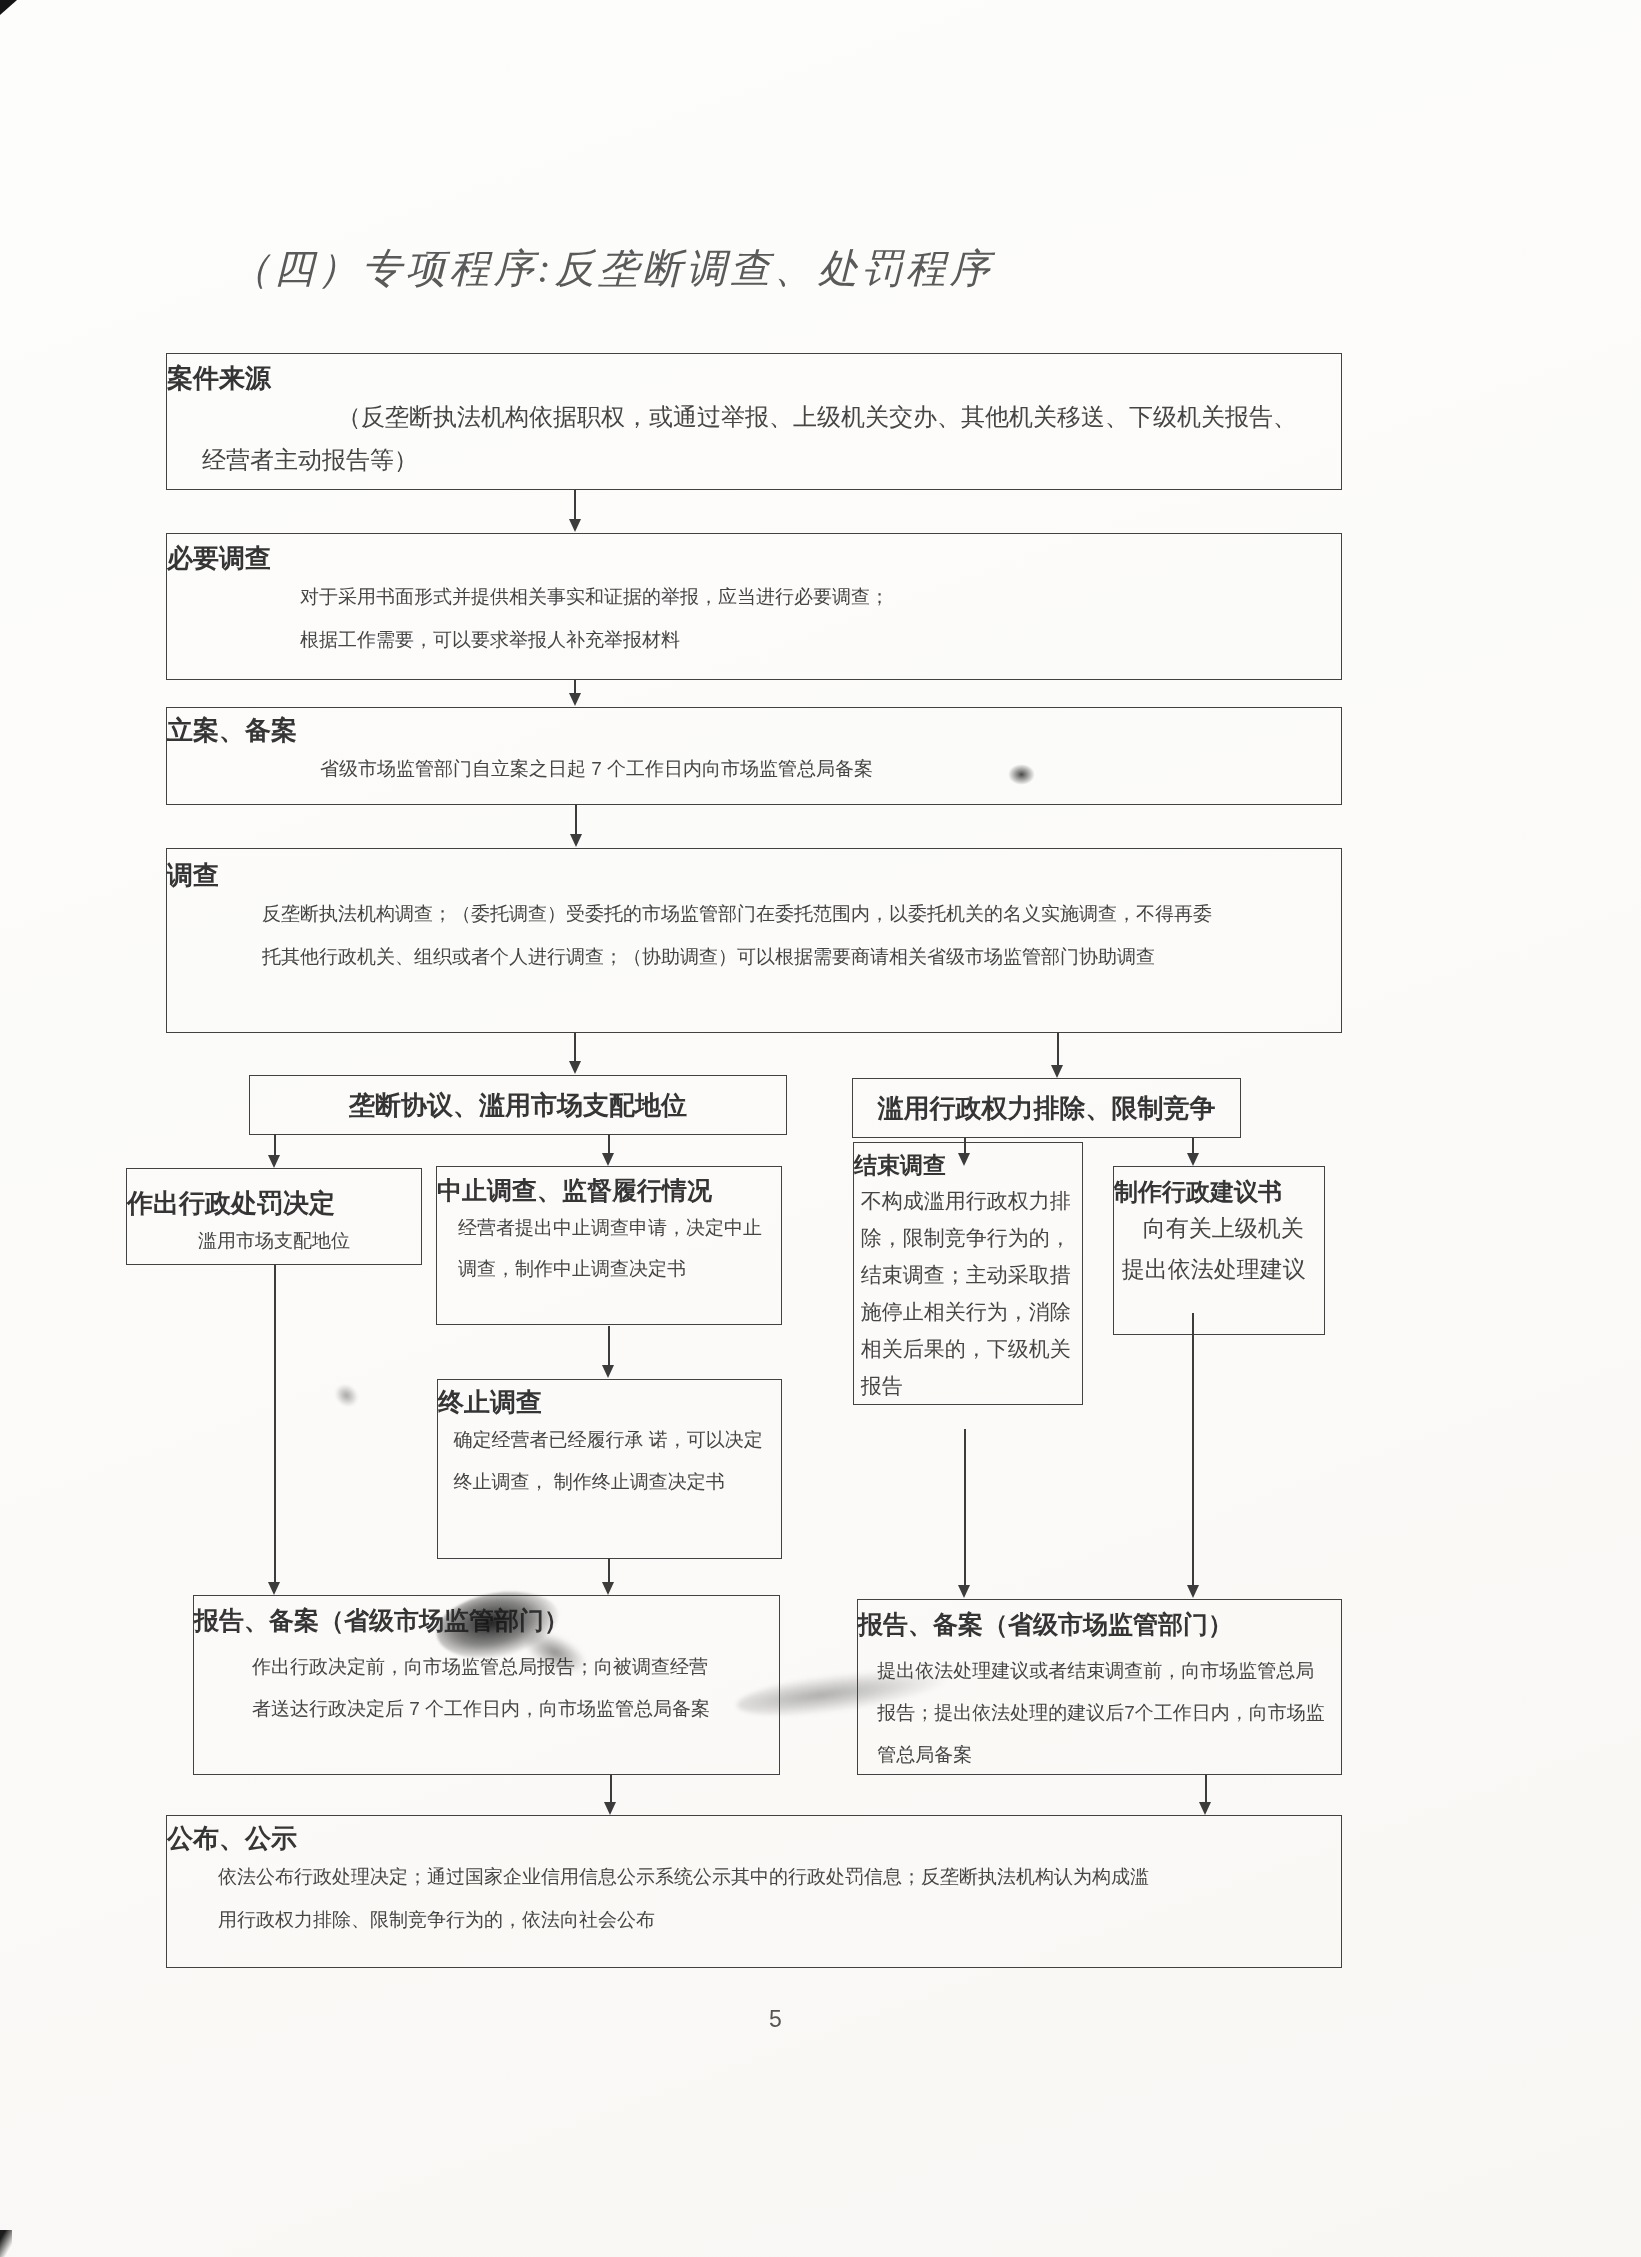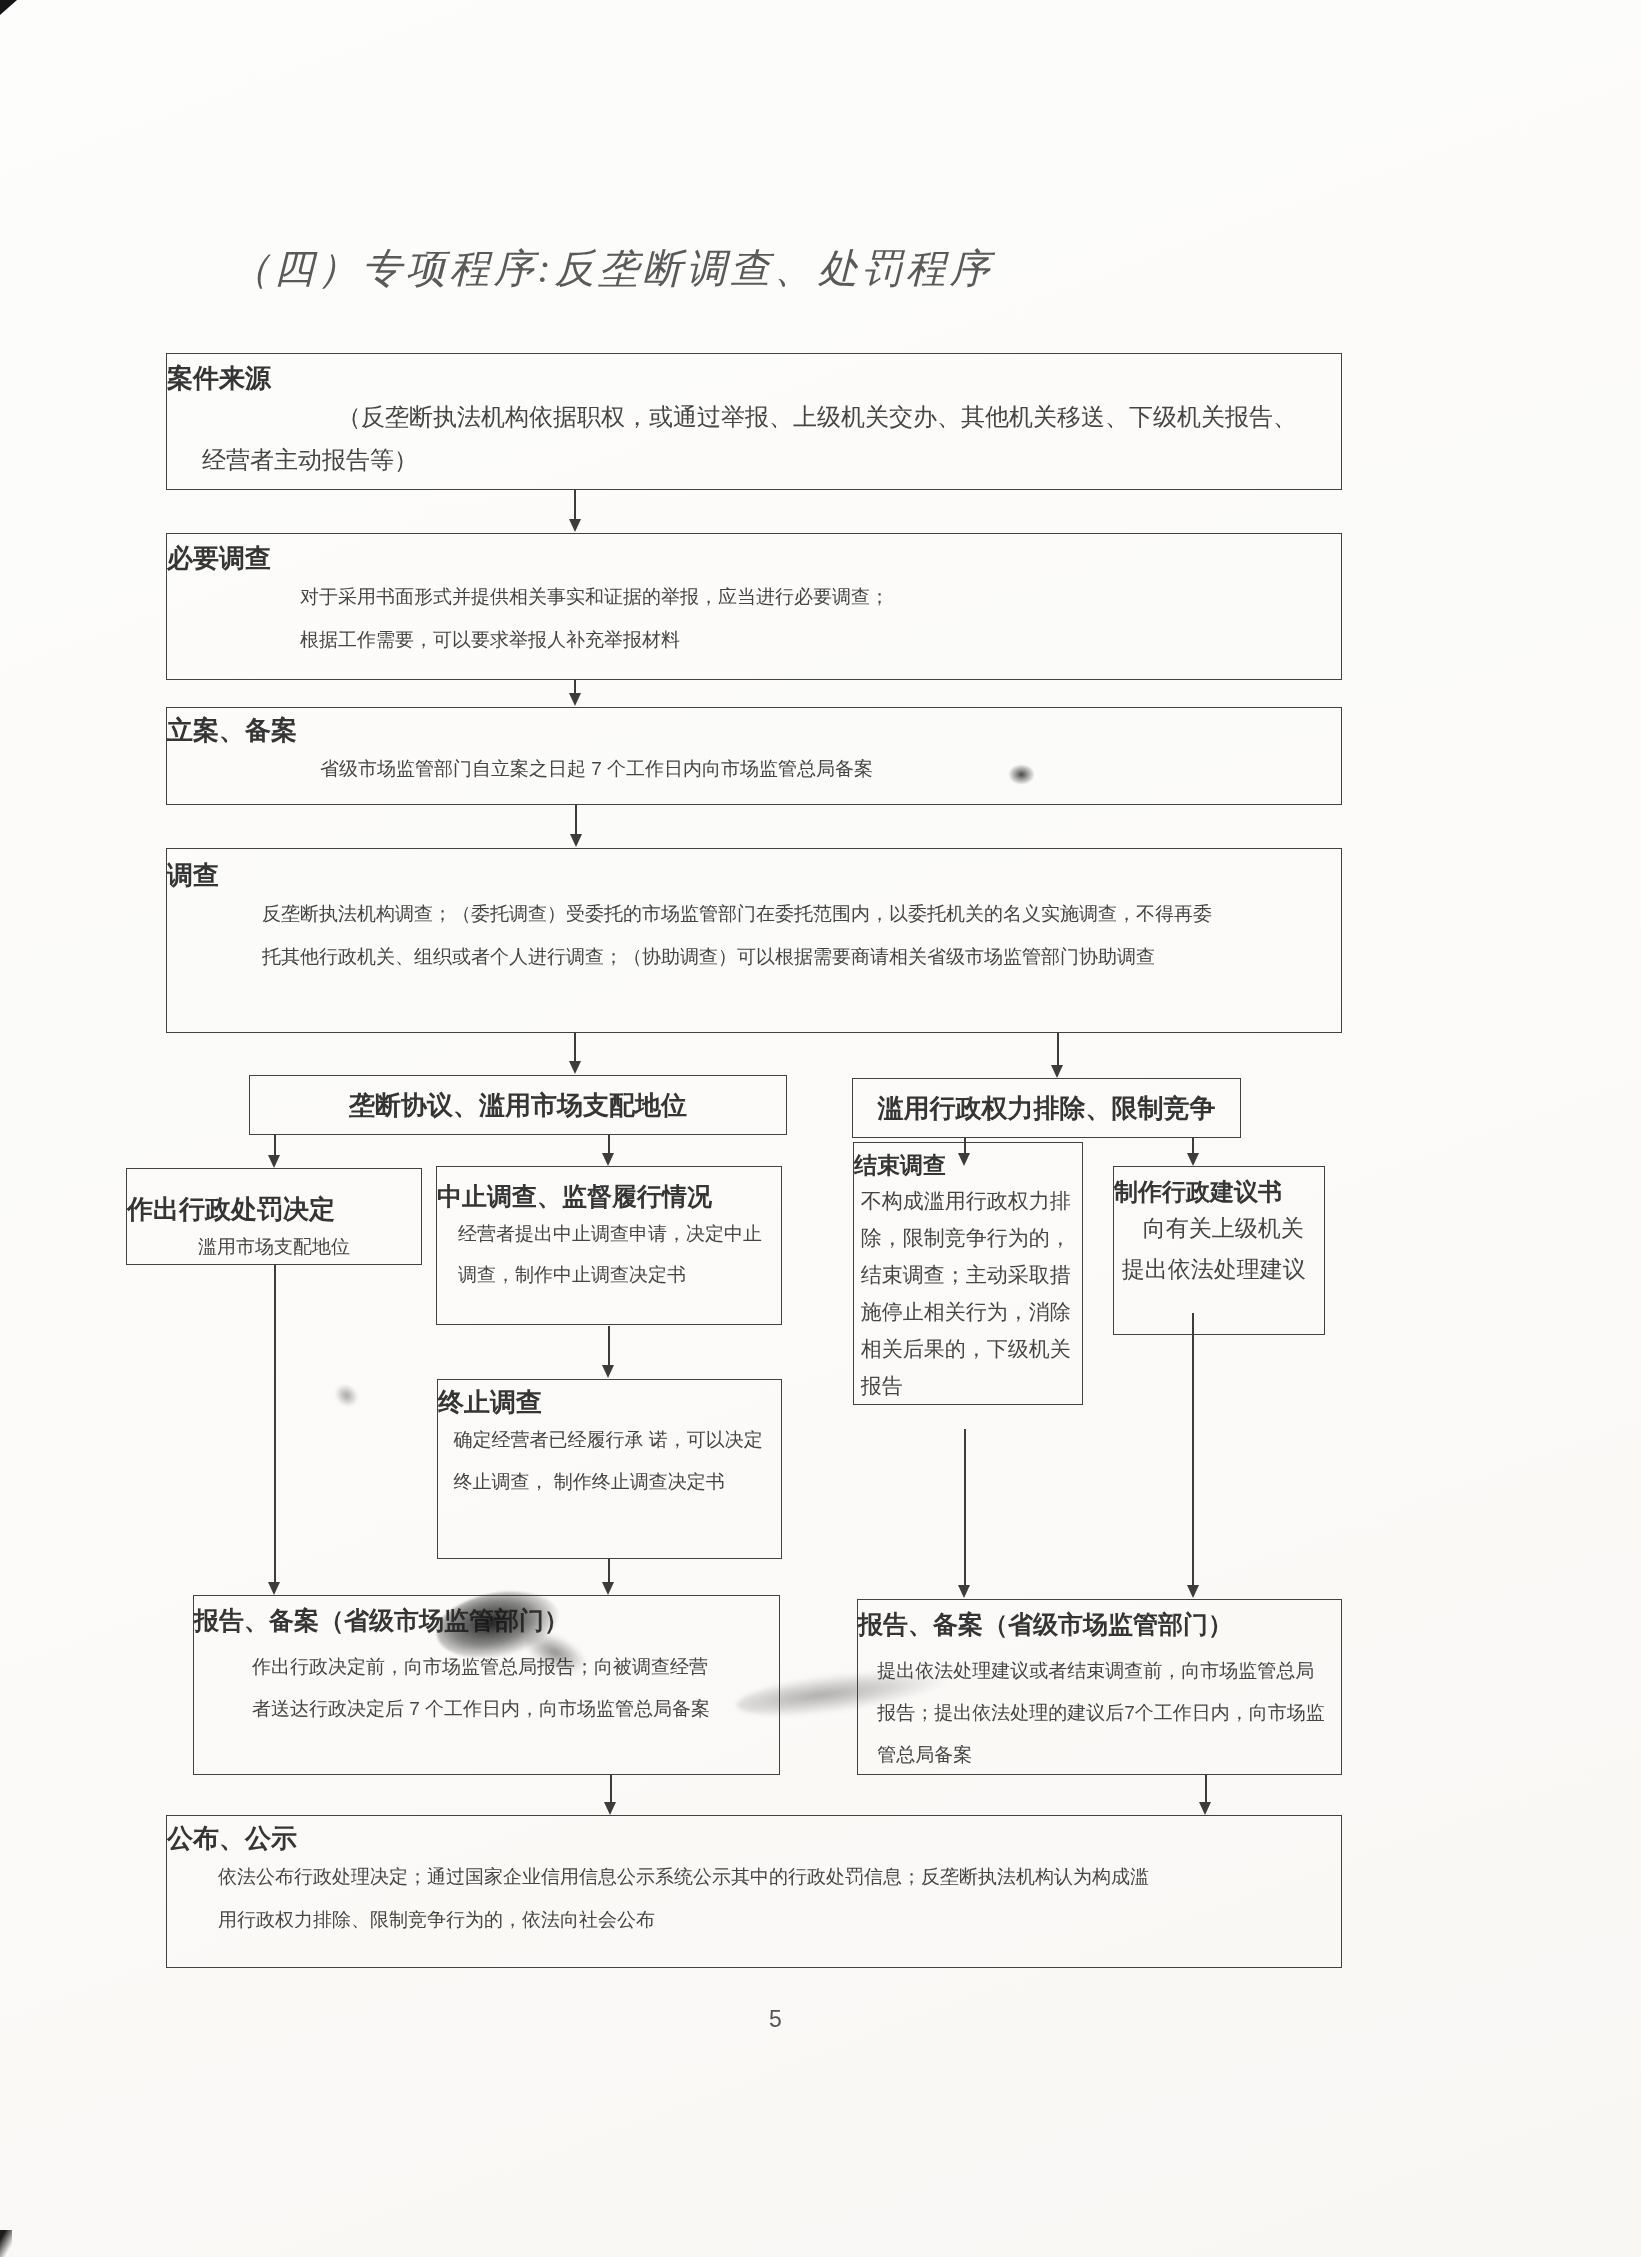--- a/index.html
+++ b/index.html
@@ -68,26 +68,26 @@
 
   <div class="fbox hdr" style="left:249px;top:1075px;width:538px;height:60px">
     <span>垄断协议、滥用市场支配地位</span>
   </div>
 
   <div class="fbox hdr" style="left:852px;top:1078px;width:389px;height:60px">
     <span>滥用行政权力排除、限制竞争</span>
   </div>
 
   <div class="fbox" style="left:126px;top:1168px;width:296px;height:97px">
-    <div class="box-title" style="margin-top:24px">作出行政处罚决定</div>
+    <div class="box-title" style="margin-top:18px">作出行政处罚决定</div>
     <div class="box-body" style="text-align:center;line-height:41px">滥用市场支配地位</div>
   </div>
 
   <div class="fbox" style="left:436px;top:1166px;width:346px;height:159px">
-    <div class="box-title" style="margin-top:13px;font-size:25px">中止调查、监督履行情况</div>
+    <div class="box-title" style="margin-top:7px;font-size:25px">中止调查、监督履行情况</div>
     <div class="box-body" style="padding:0 17.4px 0 21px;line-height:41px">经营者提出中止调查申请，决定中止调查，制作中止调查决定书</div>
   </div>
 
   <div class="fbox" style="left:853px;top:1142px;width:230px;height:263px">
     <div class="box-title" style="margin-top:7.7px;font-size:23px;line-height:29px">结束调查</div>
     <div class="box-body" style="font-size:21px;line-height:37px;padding:1.9px 6.8px 0 6.8px">不构成滥用行政权力排除，限制竞争行为的，结束调查；主动采取措施停止相关行为，消除相关后果的，下级机关报告</div>
   </div>
 
   <div class="fbox" style="left:1113px;top:1166px;width:212px;height:169px">
     <div class="box-title" style="margin-top:7.7px;font-size:24px">制作行政建议书</div>

